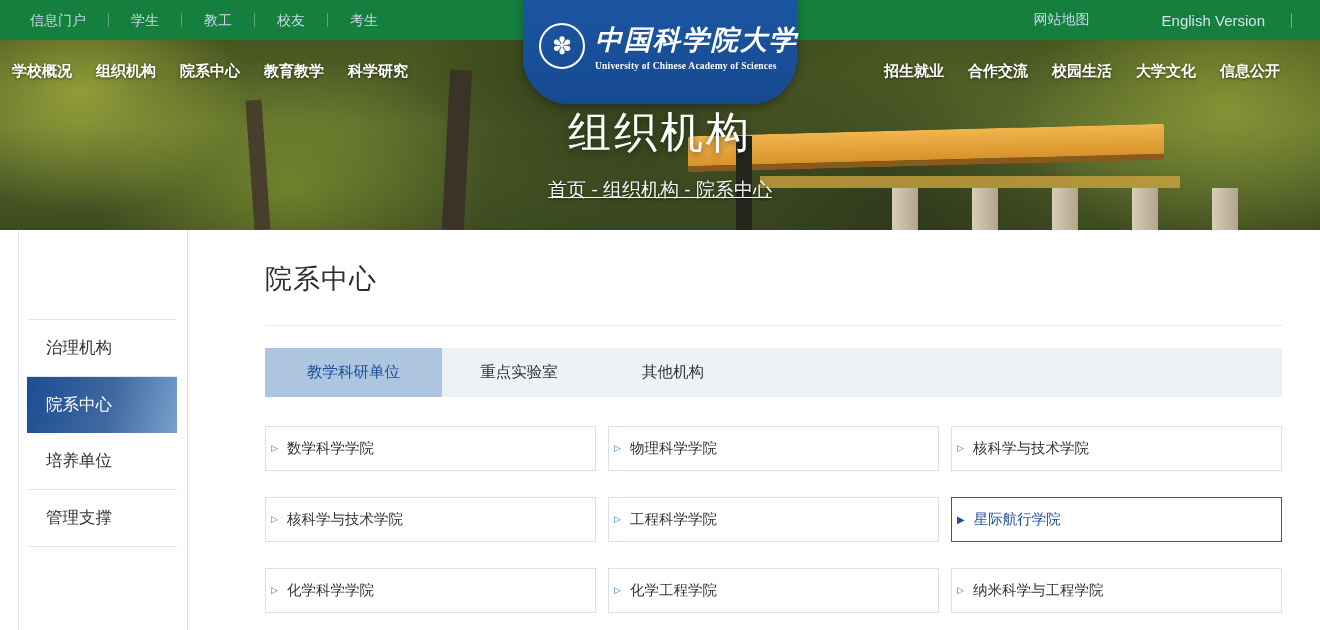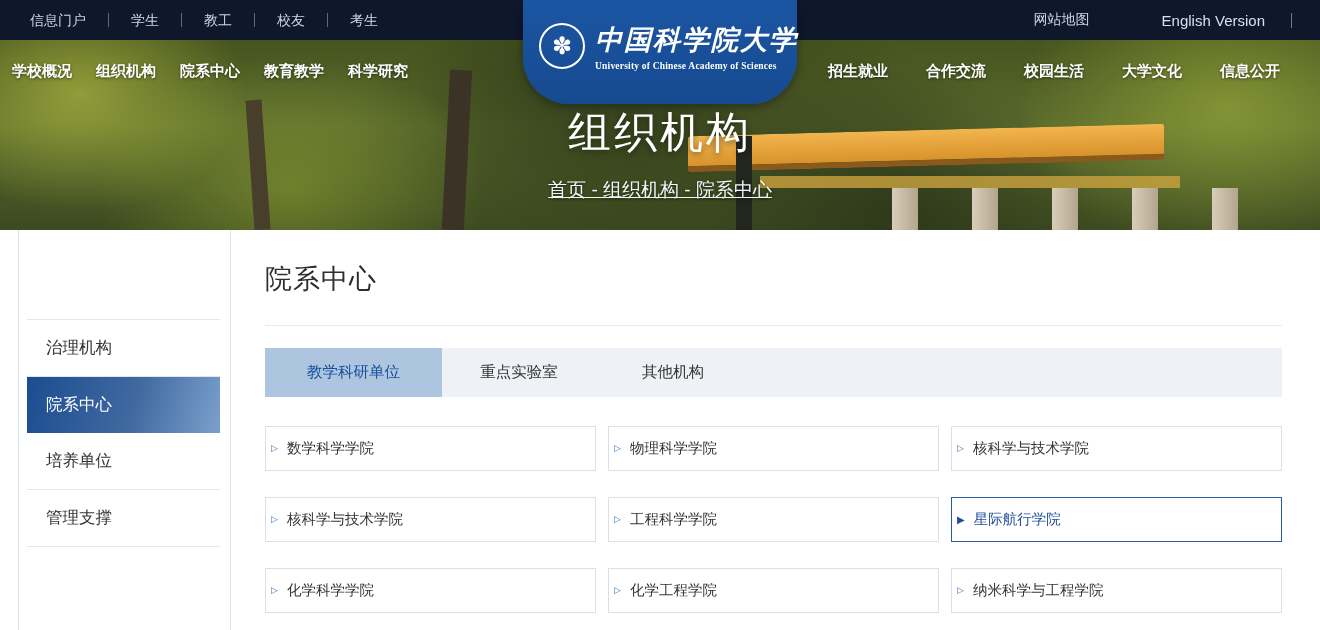--- a/index.html
+++ b/index.html
@@ -1,20 +1,20 @@
 <!DOCTYPE html>
 <html><head>
 <meta charset="utf-8">
 <style>
   * { margin:0; padding:0; box-sizing:border-box; }
   html,body { width:1320px; height:630px; overflow:hidden; background:#fff;
     font-family:"Liberation Sans", sans-serif; }
 
   
-  .topbar { height:40px; background:#0f172a; display:flex; align-items:center;
+  .topbar { height:40px; background:#15803d; display:flex; align-items:center;
     justify-content:space-between; padding:0 28px; position:relative; z-index:5; }
   .topbar a { color:#c9d7ec; font-size:14px; text-decoration:none; cursor:pointer; }
   .topbar-left { display:flex; align-items:center; }
   .topbar-left a { padding:0 22px; line-height:14px; }
   .topbar-left a:first-child { padding-left:2px; }
   .topbar-left a:not(:last-child) { border-right:1px solid rgba(190,205,230,.45); }
   .topbar-right { display:flex; align-items:center;gap:10px; }
   .topbar-right a.sitemap { margin-right:62px; }
   .topbar-right a.eng { font-size:15px; color:#d6e0ef; padding-right:26px;
     border-right:1px solid rgba(190,205,230,.55); line-height:15px; }
@@ -43,21 +43,21 @@
   .trunk2 { position:absolute; left:250px; top:60px; bottom:0; width:16px;
     background:#473f2c; transform:rotate(-4deg); }
 
   
   .mainnav { position:absolute; top:22px; left:0; right:0; display:flex;
     align-items:center; padding:0 40px 0 12px; z-index:4;font-family:Liberation Serif, serif; }
   .mainnav a { color:#fff; font-size:15px; font-weight:bold; text-decoration:none;
     cursor:pointer; text-shadow:0 1px 3px rgba(0,0,0,.55); white-space:nowrap; }
   .nav-left { display:flex; gap:24px; }
   .nav-spacer { flex:1; }
-  .nav-right { display:flex; gap:38px;margin-left:46px; }
+  .nav-right { display:flex; gap:24px;margin-left:46px; }
 
   .hero-title { position:absolute; top:64px; left:0; right:0; text-align:center;
     color:#fff; font-size:43px; font-weight:400; letter-spacing:3px;
     text-shadow:0 2px 6px rgba(0,0,0,.45); z-index:3; }
   .hero-crumb { position:absolute; top:137px; left:0; right:0; text-align:center;
     color:#f2f5f8; font-size:19px; text-shadow:0 1px 3px rgba(0,0,0,.55);
     z-index:3; cursor:pointer;text-decoration:underline; }
 
   
   .badge { position:absolute; left:50%; transform:translateX(-50%); top:0;
@@ -68,21 +68,21 @@
     flex:0 0 auto; display:flex; align-items:center; justify-content:center;
     color:#fff; font-size:24px; }
   .badge-text { margin-left:10px; color:#fff; }
   .badge-zh { font-size:27px; font-weight:bold; font-style:italic; letter-spacing:2px;
     font-family:"DejaVu Serif", serif; white-space:nowrap; }
   .badge-en { font-size:9.5px; font-weight:bold; margin-top:3px; letter-spacing:.2px;
     font-family:"Liberation Serif", serif; white-space:nowrap; }
 
   
   .content { position:relative; height:400px; }
-  .sidebar { position:absolute; left:18px; top:0; bottom:0; width:213px;
+  .sidebar { position:absolute; left:18px; top:0; bottom:0; width:170px;
     border-left:1px solid #dde3ec; border-right:1px solid #dde3ec; }
   .side-menu { margin:89px 10px 0 8px; border-top:1px solid #e2e7ef; }
   .side-item { height:57px; display:flex; align-items:center; padding-left:19px;
     font-size:16.5px; color:#333; border-bottom:1px solid #e2e7ef; cursor:pointer; }
   .side-item.active { background:linear-gradient(105deg,#1c4c92 0%, #40699f 55%, #7ba0cd 100%);
     color:#fff; border-bottom:none; height:56px; }
 
   .main { position:absolute; left:265px; top:0; width:1017px; }
   .page-title { margin-top:31px; font-size:27px; color:#2e2e2e; font-weight:500;
     letter-spacing:1px; }

